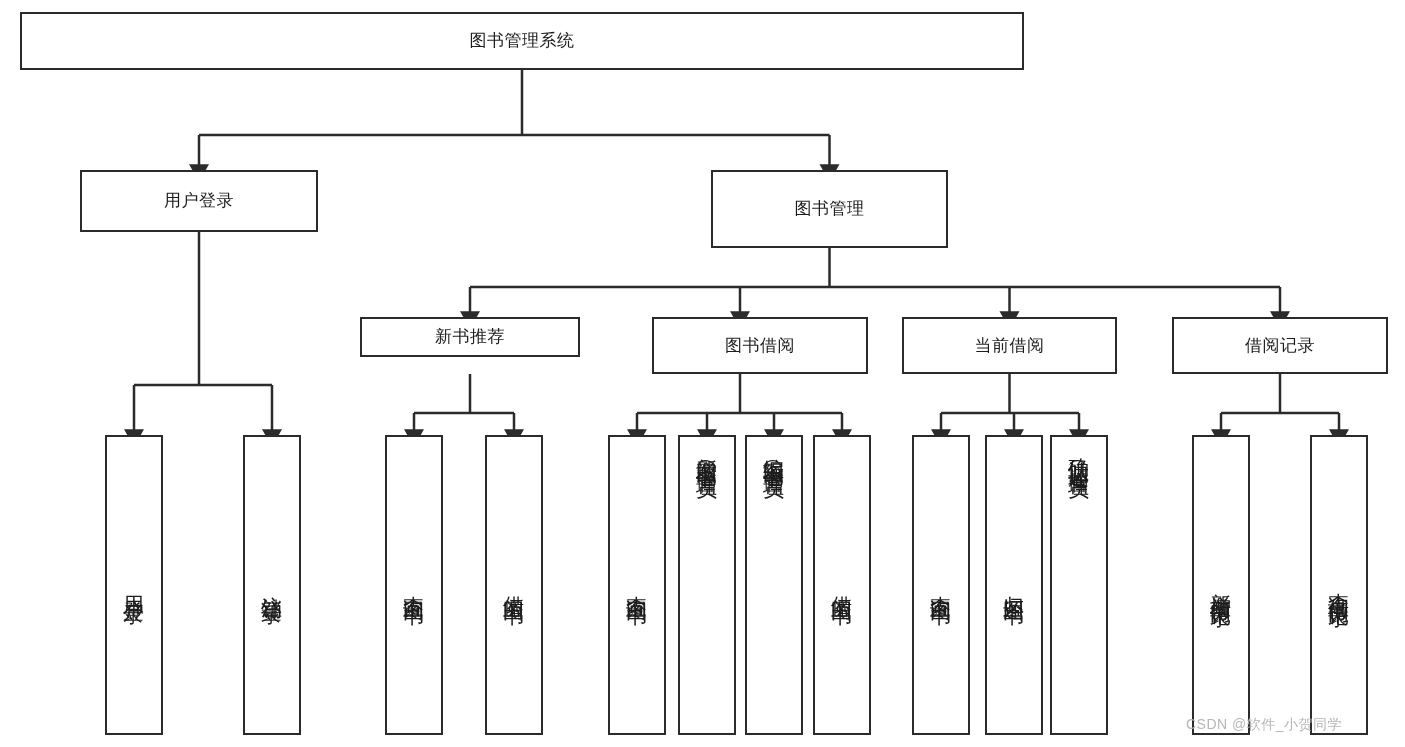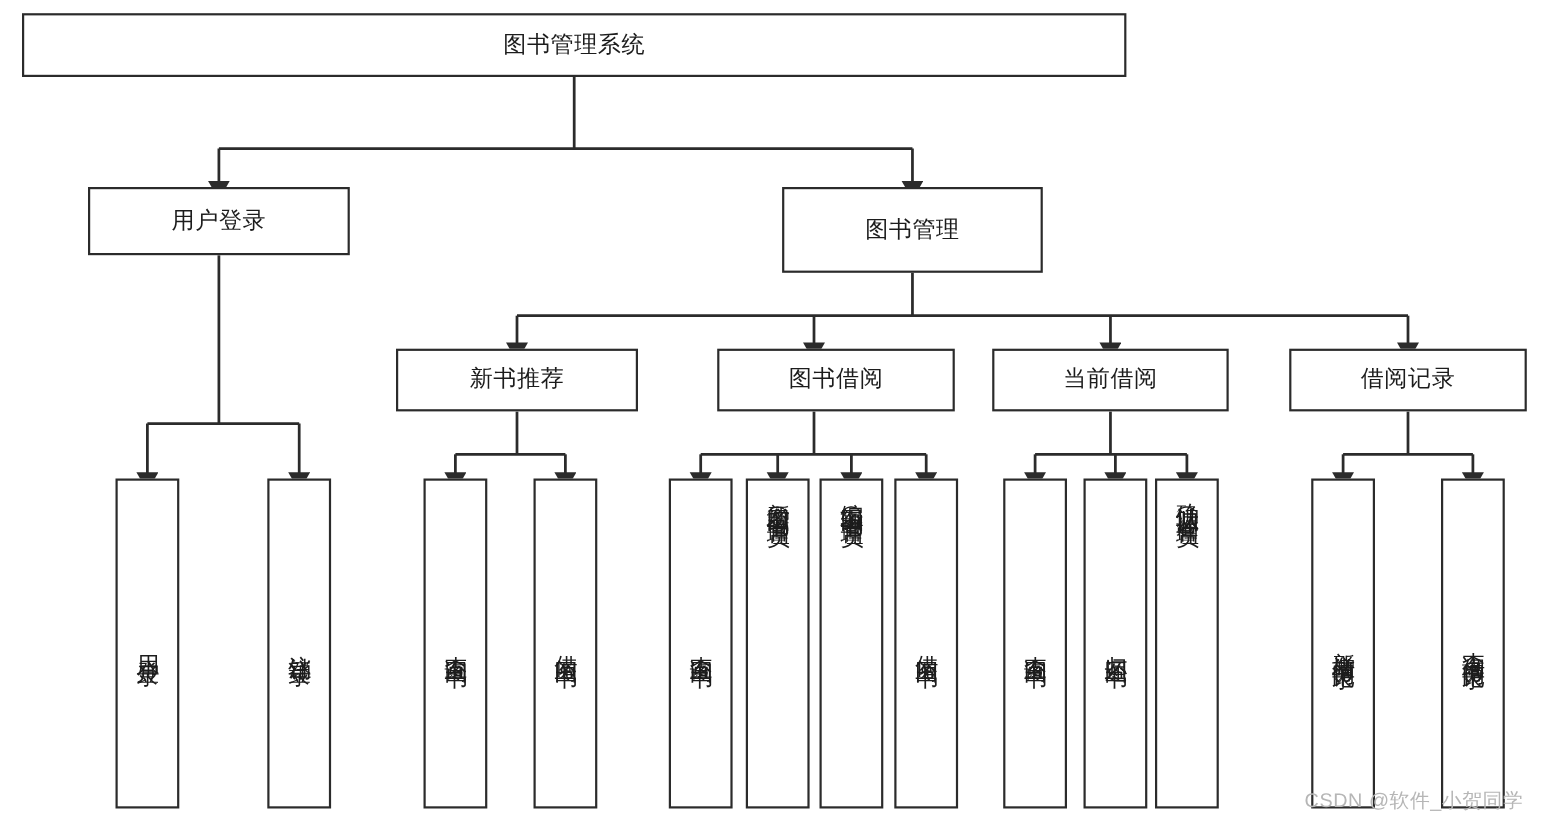--- a/index.html
+++ b/index.html
@@ -29,21 +29,21 @@
     position: absolute;
     box-sizing: border-box;
     background: #ffffff;
     border: 2.5px solid #2b2b2b;
     display: flex;
     align-items: center;
     justify-content: center;
     z-index: 2;
   }
   .node-label {
-    font-size: 21px;
+    font-size: 17px;
     color: #1c1c1c;
     line-height: 1.15;
     letter-spacing: 0.5px;
     white-space: nowrap;
   }
   
   .node.vertical {
     align-items: flex-start;
     justify-content: center;
     padding-top: 0;
@@ -54,21 +54,21 @@
     white-space: nowrap;
     font-size: 21px;
     letter-spacing: 3px;
     line-height: 1;
   }
   .node.vertical.centered {
     align-items: center;
   }
   .watermark {
     position: absolute;
-    font-size: 18px;
+    font-size: 14px;
     color: #b6b6b6;
     white-space: nowrap;
     z-index: 3;
     letter-spacing: 0.5px;
   }
 </style>
 </head>
 <body>
 
 <div id="canvas">
@@ -119,21 +119,21 @@
   <div id="node-layer">
       <div class="node" style="left: 20px; top: 12px; width: 1004px; height: 58px;">
         <span class="node-label">图书管理系统</span>
       </div>
       <div class="node" style="left: 80px; top: 170px; width: 238px; height: 62px;">
         <span class="node-label">用户登录</span>
       </div>
       <div class="node" style="left: 711px; top: 170px; width: 237px; height: 78px;">
         <span class="node-label">图书管理</span>
       </div>
-      <div class="node" style="left: 360px; top: 317px; width: 220px; height: 57px;">
+      <div class="node" style="left: 360px; top: 317px; width: 220px; height: 40px;">
         <span class="node-label">新书推荐</span>
       </div>
       <div class="node" style="left: 652px; top: 317px; width: 216px; height: 57px;">
         <span class="node-label">图书借阅</span>
       </div>
       <div class="node" style="left: 902px; top: 317px; width: 215px; height: 57px; align-items: center;">
         <span class="node-label">当前借阅</span>
       </div>
       <div class="node" style="left: 1172px; top: 317px; width: 216px; height: 57px;">
         <span class="node-label">借阅记录</span>

